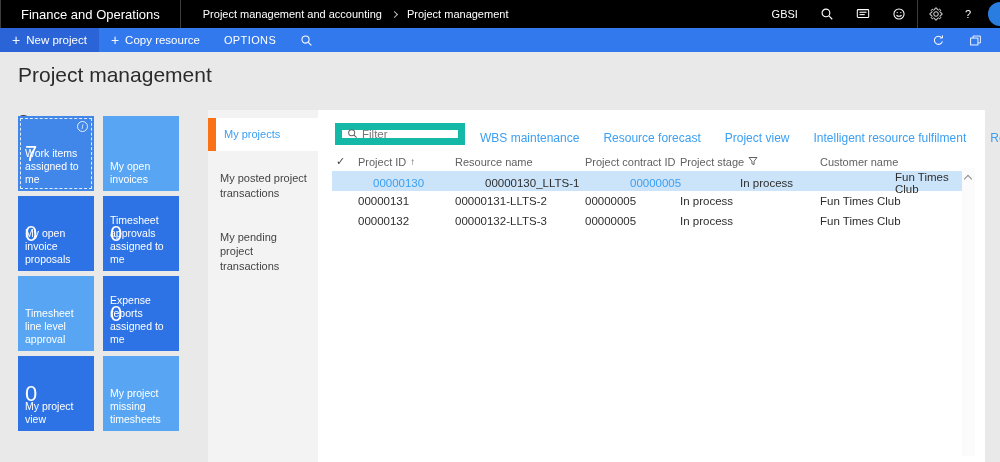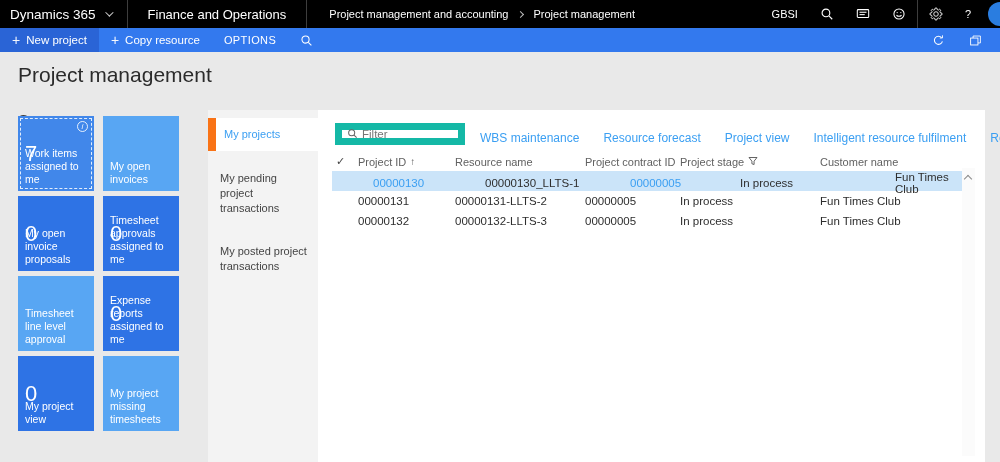--- a/index.html
+++ b/index.html
@@ -83,24 +83,20 @@
 
   
   .vscroll { position:absolute; top:58px; bottom:6px; right:10px; width:13px; background:#fbfbfb; cursor:pointer; }
   .scroll-up { position:absolute; top:8px; left:3px; width:6px; height:6px; border-left:1.5px solid #8a8a8a;
                border-top:1.5px solid #8a8a8a; transform:rotate(45deg); }
 </style>
 </head>
 <body>
 
 <header class="topnav">
-  <div class="brand">
-    <span>Dynamics 365</span>
-    <span class="chev-down"></span>
-  </div>
   <div class="tn-div"></div>
   <div class="appname">Finance and Operations</div>
   <div class="tn-div"></div>
   <nav class="breadcrumb">
     <a class="crumb">Project management and accounting</a>
     <span class="chev-right"></span>
     <a class="crumb">Project management</a>
   </nav>
   <div class="nav-right">
     <button class="nav-btn">GBSI</button>
@@ -205,22 +201,22 @@
     <div class="tile-label">My project view</div>
   </button>
   <button class="tile tile--light">
     <div class="tile-count"></div>
     <div class="tile-label">My project missing timesheets</div>
   </button>
 </div>
 
 <div class="tabstrip">
   <div class="vtab active">My projects</div>
+  <div class="vtab">My posted project transactions</div>
   <div class="vtab">My pending project transactions</div>
-  <div class="vtab">My posted project transactions</div>
 </div>
 
 <div class="gridpanel">
   <div class="toolbar">
     <label class="filterbox">
       <svg viewBox="0 0 16 16" fill="none" stroke="currentColor" stroke-width="1.5">
         <circle cx="6.8" cy="6.8" r="4.4"></circle>
           <line x1="10.2" y1="10.2" x2="14" y2="14"></line>
       </svg>
       <input type="text" placeholder="Filter" style="">

